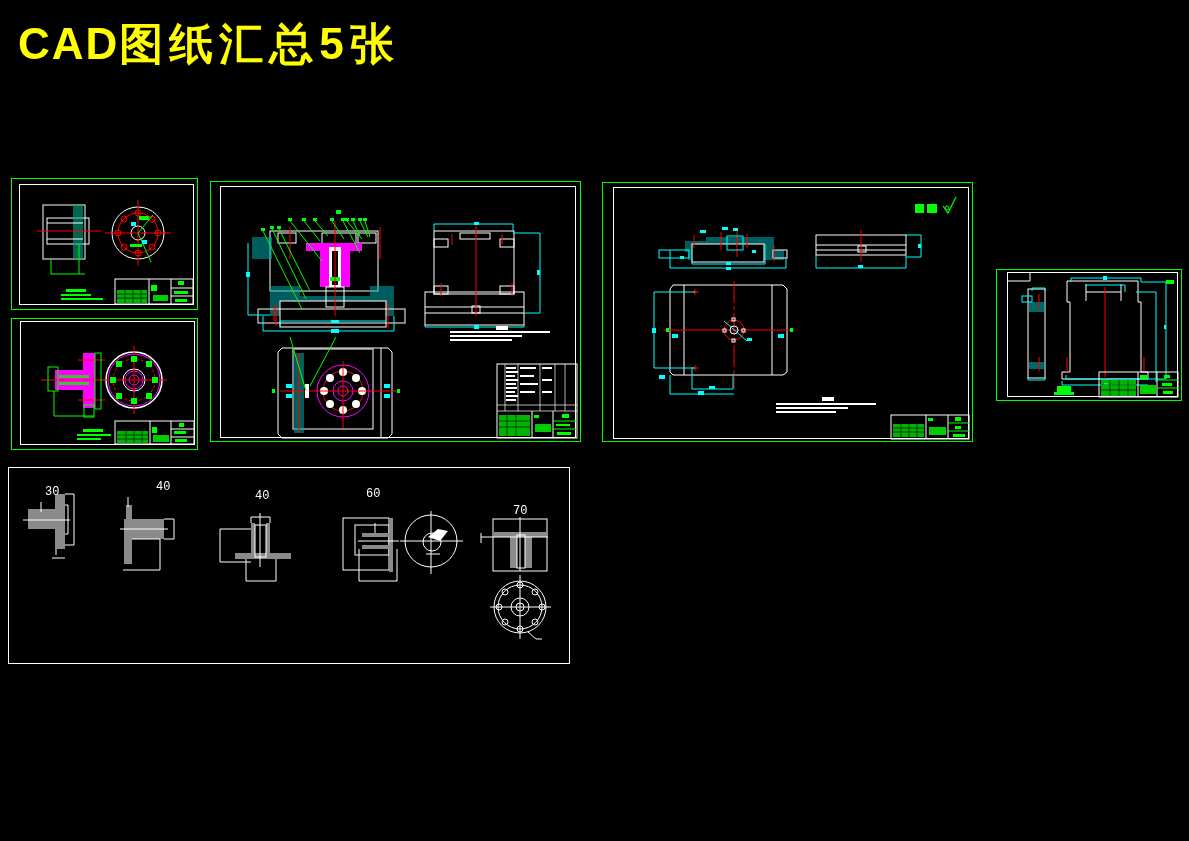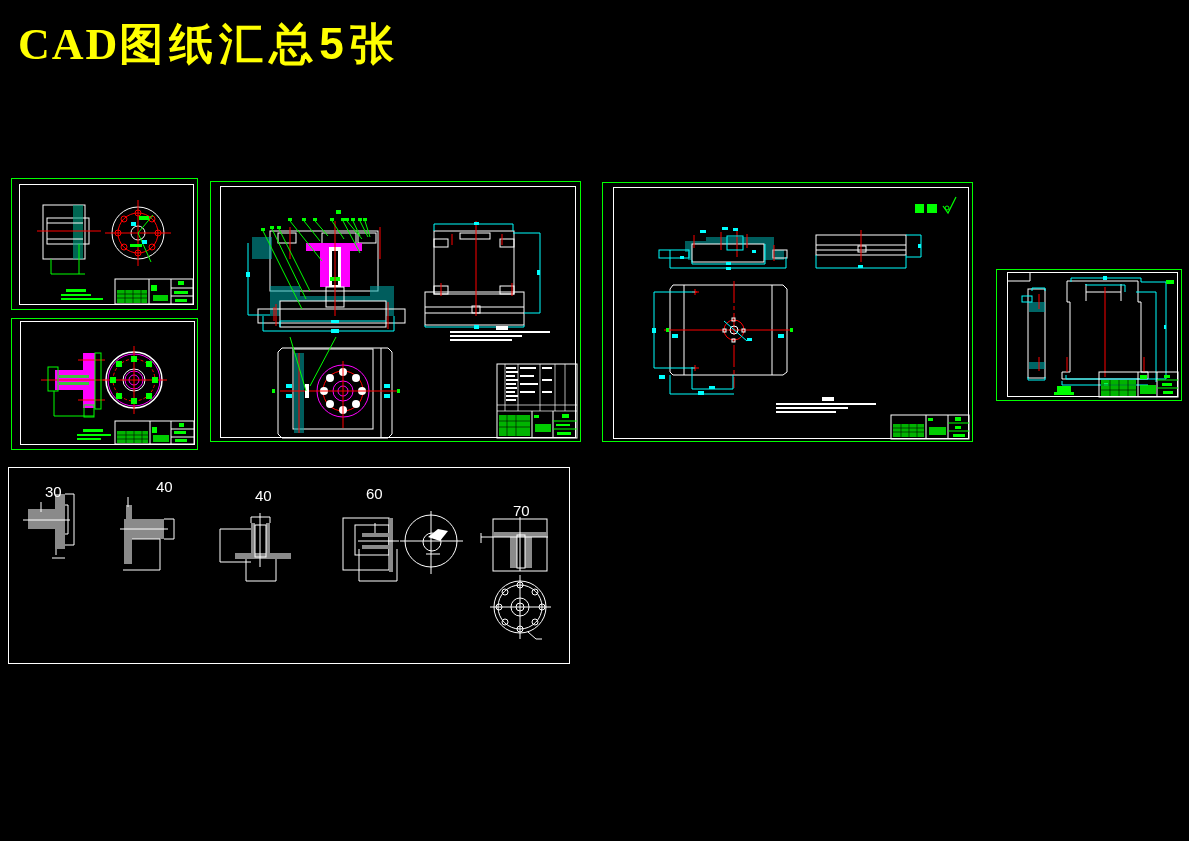--- a/index.html
+++ b/index.html
@@ -2,25 +2,25 @@
 <html><head>
 <meta charset="utf-8">
 <style>
   html, body { margin: 0; padding: 0; background: #000000; }
   body { width: 1189px; height: 841px; position: relative; overflow: hidden;
          font-family: "DejaVu Sans", sans-serif; }
   .title { position: absolute; left: 18px; top: 14px; color: #ffff00;
            font-family: "Liberation Sans", "DejaVu Sans", sans-serif;
            font-size: 44px; font-weight: bold; letter-spacing: 6px; line-height: 60px;
            white-space: nowrap; }
-  .title .latin { font-weight: bold; letter-spacing: 2px; font-family: Liberation Serif, serif; }
+  .title .latin { font-weight: bold; letter-spacing: 2px; }
   .sheet { position: absolute; }
   .sheet svg { position: absolute; left: 0; top: 0; overflow: visible; }
-  .label-num { position: absolute; color: #ffffff; font-family: Liberation Sans, sans-serif;
-               font-size: 15px; line-height: 10px; }
+  .label-num { position: absolute; color: #ffffff; font-family: Liberation Mono, monospace;
+               font-size: 12px; line-height: 10px; }
 </style>
 </head>
 <body>
 
 <div class="title">
   <span class="latin">CAD</span><span>图纸汇总5张</span>
 </div>
 
 <div class="sheet" style="left:11px;top:178px;width:187px;height:132px;">
   <svg width="187" height="132" viewBox="0 0 187 132">

